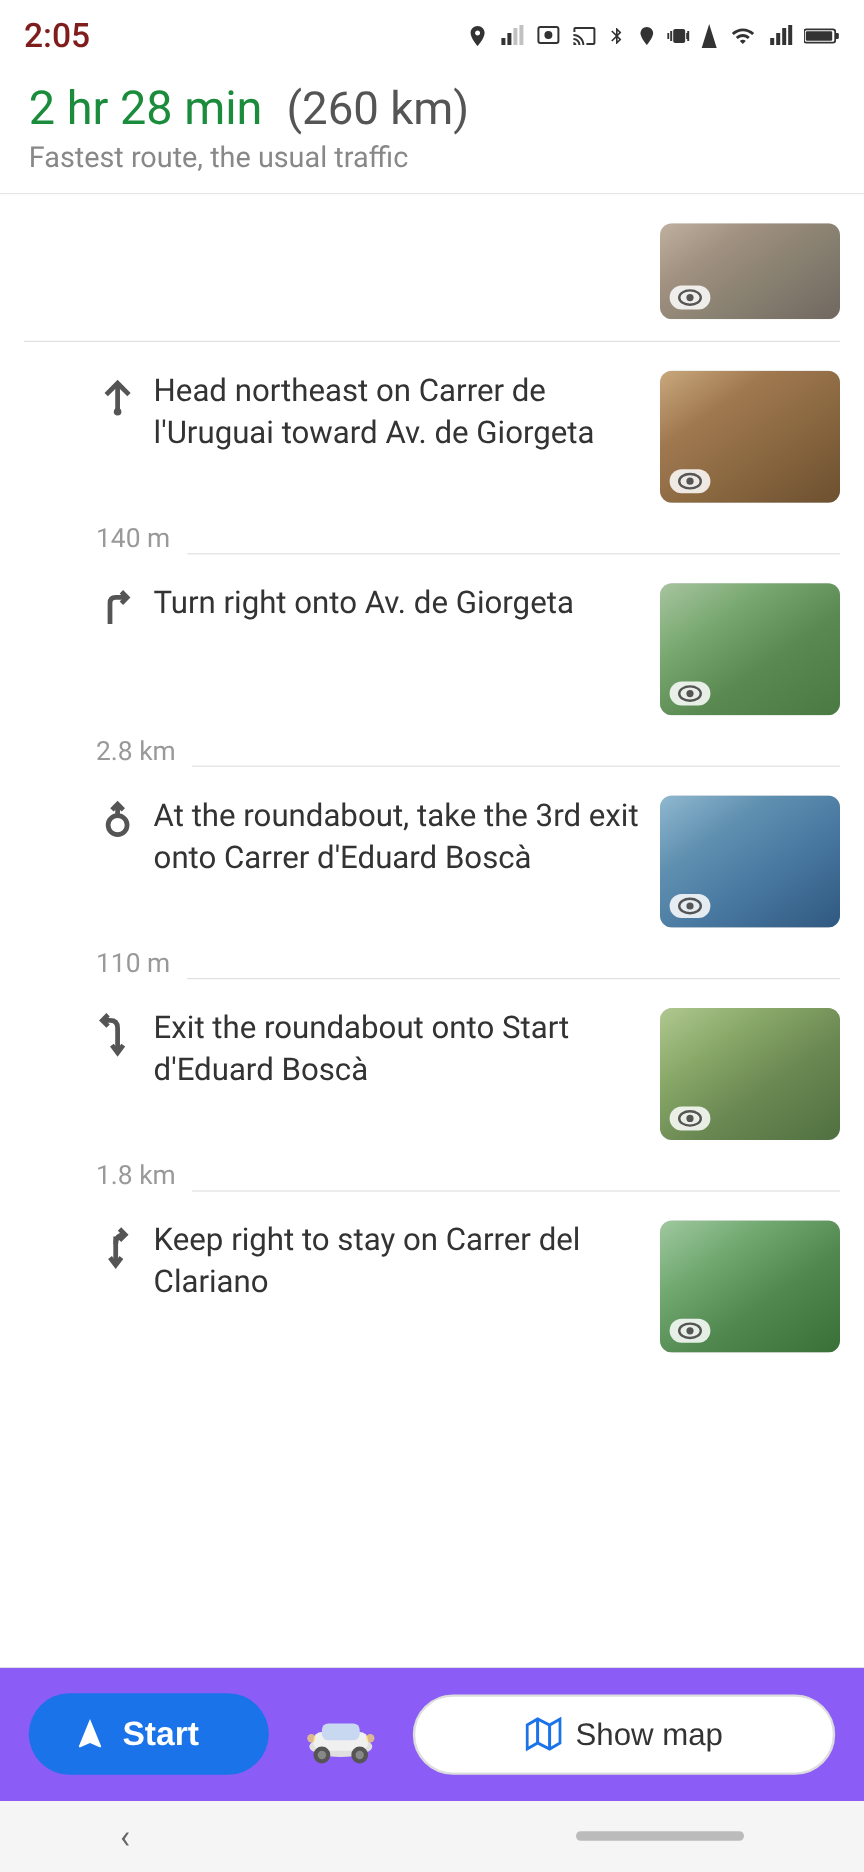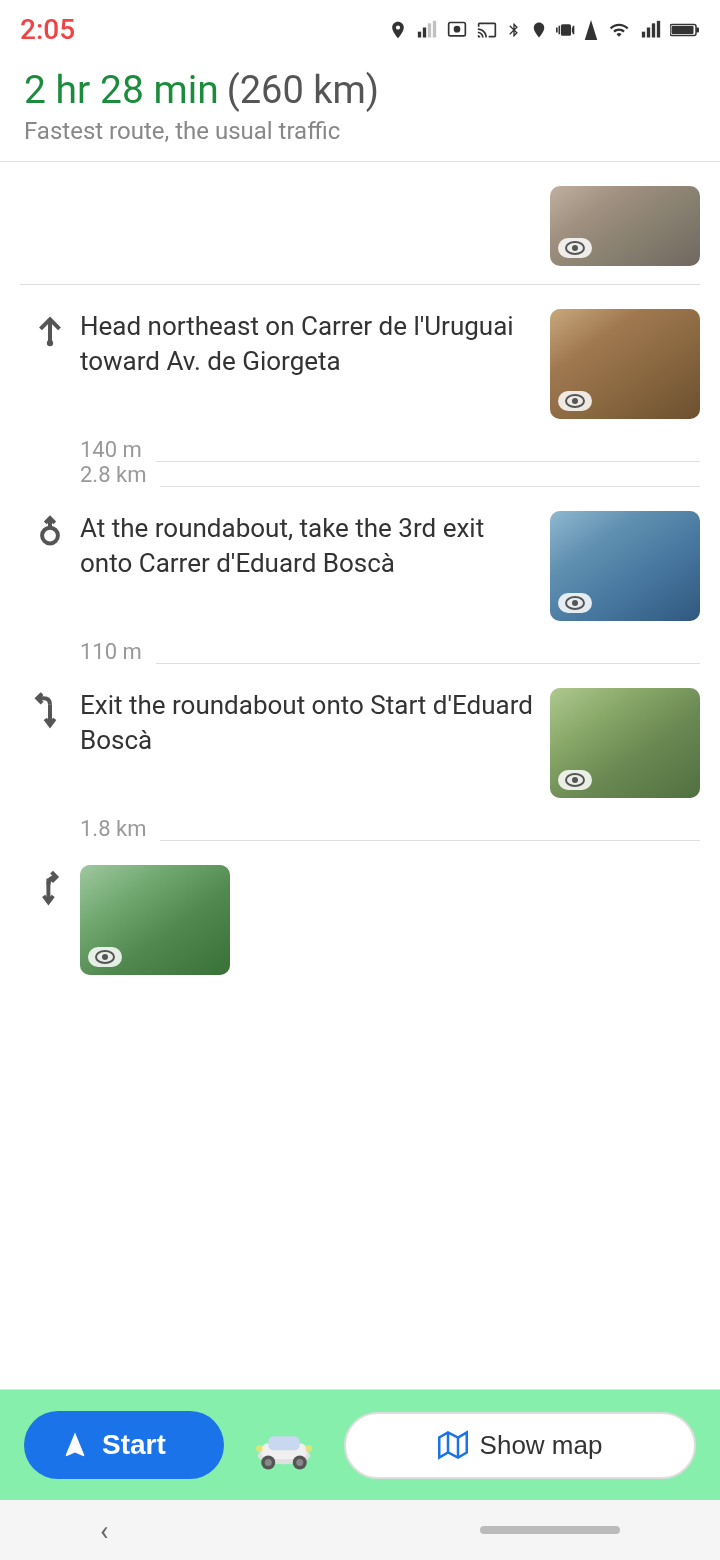--- a/index.html
+++ b/index.html
@@ -17,21 +17,21 @@
       display: flex;
       justify-content: space-between;
       align-items: center;
       padding: 10px 20px 6px 20px;
       background: #fff;
       height: 55px;
     }
     .status-time {
       font-size: 28px;
       font-weight: 500;
-      color: #ef4444;
+      color: #7f1d1d;
     }
     .status-icons {
       display: flex;
       align-items: center;
       gap: 8px;
     }
 
     
     .header {
       padding: 12px 24px 16px 24px;
@@ -41,40 +41,41 @@
     .header-time {
       font-size: 39px;
       font-weight: 400;
       color: #1a8c3c;
       display: inline;
     }
     .header-distance {
       font-size: 38px;
       font-weight: 400;
       color: #555;
-      margin-left: 4px;
+      margin-left: 16px;
       display: inline;
     }
     .header-subtitle {
       font-size: 24px;
       color: #888;
       margin-top: 4px;
     }
 
     
     .directions-list {
       background: #fff;
     }
 
     .direction-item {
       display: flex;
       align-items: flex-start;
       padding: 24px 20px 18px 20px;
       border-bottom: none;
       position: relative;
+      margin-left: 48px;
     }
 
     .direction-icon {
       width: 60px;
       min-width: 60px;
       display: flex;
       align-items: center;
       justify-content: center;
       padding-top: 4px;
     }
@@ -174,21 +175,21 @@
       height: 1px;
       background: #e0e0e0;
     }
 
     
     .bottom-bar {
       position: fixed;
       bottom: 60px;
       left: 0;
       width: 720px;
-      background: #86efac;
+      background: #8b5cf6;
       border-top: 1px solid #e0e0e0;
       padding: 20px 24px;
       display: flex;
       align-items: center;
       gap: 20px;
       z-index: 100;
     }
 
     .start-button {
       background: #1a73e8;
@@ -391,20 +392,33 @@
       <div class="thumb-img street1"></div>
       <div class="street-eye"></div>
     </div>
   </div>
 
   <div class="distance-divider">
     <span class="distance-label">140 m</span>
     <div class="distance-line"></div>
   </div>
 
+  <div class="direction-item">
+    <div class="direction-icon">
+      <svg viewBox="0 0 24 24" fill="none" stroke="#555" stroke-width="2.5">
+        <path d="M8 19 L8 8 Q8 5 11 5 L17 5"></path>
+        <polyline points="14,2 17,5 14,8"></polyline>
+      </svg>
+    </div>
+    <div class="direction-text">Turn right onto Av. de Giorgeta</div>
+    <div class="direction-thumbnail">
+      <div class="thumb-img street2"></div>
+      <div class="street-eye"></div>
+    </div>
+  </div>
 
   <div class="distance-divider">
     <span class="distance-label">2.8 km</span>
     <div class="distance-line"></div>
   </div>
 
   <div class="direction-item">
     <div class="direction-icon">
       <svg viewBox="0 0 24 24" fill="none" stroke="#555" stroke-width="2.5">
         <circle cx="12" cy="13" r="5"></circle>
@@ -448,20 +462,21 @@
 
   <div class="direction-item">
     <div class="direction-icon">
       <svg viewBox="0 0 24 24" fill="none" stroke="#555" stroke-width="2.5">
         <line x1="11" y1="21" x2="11" y2="6"></line>
         <path d="M11 10 Q11 5 16 5"></path>
         <polyline points="13,2 16,5 13,8"></polyline>
         <polyline points="8,17 11,21 14,17"></polyline>
       </svg>
     </div>
+    <div class="direction-text">Keep right to stay on Carrer del Clariano</div>
     <div class="direction-thumbnail">
       <div class="thumb-img street5"></div>
       <div class="street-eye"></div>
     </div>
   </div>
 
   <div style="height: 180px;"></div>
 </div>
 
 <div class="bottom-bar">

